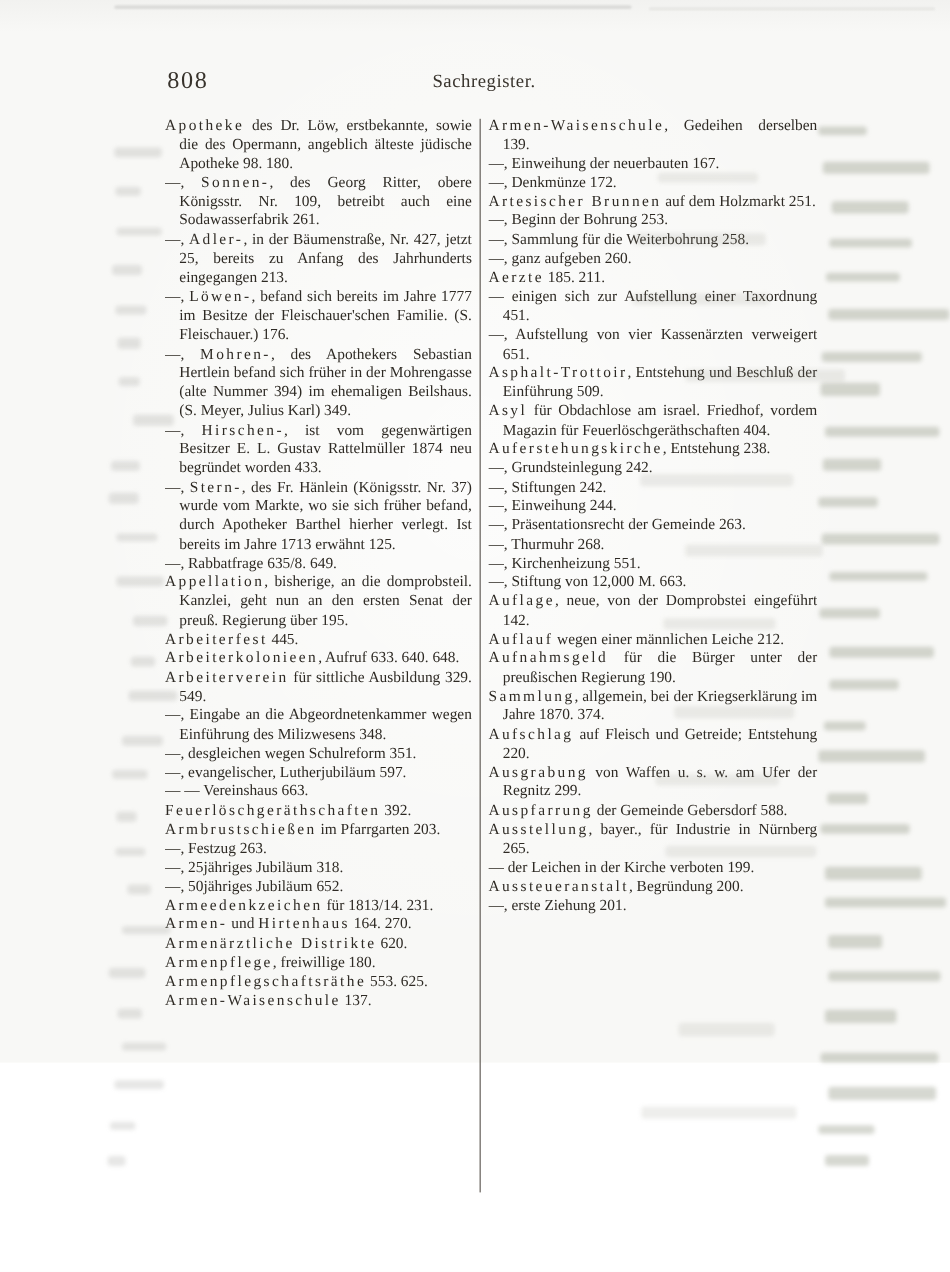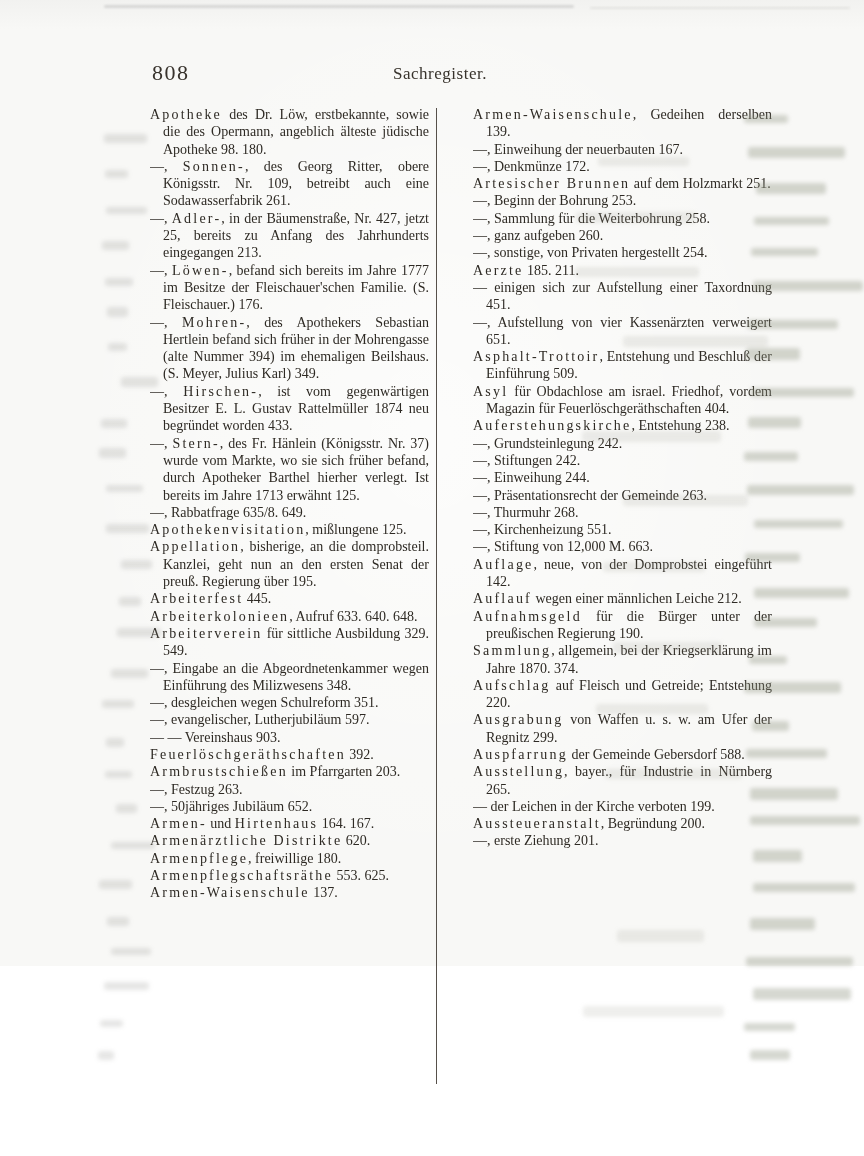--- a/index.html
+++ b/index.html
@@ -27,21 +27,21 @@
   }
   .title{
     position:absolute;left:0;top:6px;width:880px;text-align:center;
     font-size:17px;letter-spacing:.5px;color:#38332c;
   }
   .col{
     position:absolute;top:106px;height:994px;overflow:hidden;
     font-size:14px;line-height:17.3px;text-align:justify;
   }
   .col-left{left:150px;width:279px;}
-  .col-right{left:444px;width:299px;margin-left:29px;}
+  .col-right{left:444px;width:299px;}
   .entry{margin:0;text-indent:-13px;padding-left:13px;}
   .entry .sp{letter-spacing:2.2px;}
   .divider{
     position:absolute;left:436px;top:108px;width:1px;height:976px;
     background:var(--rule);
   }
   .ghost{position:absolute;border-radius:3px;filter:blur(2px);}
   .g-right{background:rgba(148,152,134,.38);}
   .g-left{background:rgba(132,132,126,.20);}
   .g-inner{background:rgba(148,152,134,.16);}
@@ -60,49 +60,49 @@
 
   <div class="col col-left">
       <p class="entry"><span class="sp">Apotheke</span><span> des Dr. Löw, erstbekannte, sowie die des Opermann, angeblich älteste jüdische Apotheke 98. 180.</span></p>
       <p class="entry"><span>—, </span><span class="sp">Sonnen-</span><span>, des Georg Ritter, obere Königsstr. Nr. 109, betreibt auch eine Sodawasserfabrik 261.</span></p>
       <p class="entry"><span>—, </span><span class="sp">Adler-</span><span>, in der Bäumenstraße, Nr. 427, jetzt 25, bereits zu Anfang des Jahrhunderts eingegangen 213.</span></p>
       <p class="entry"><span>—, </span><span class="sp">Löwen-</span><span>, befand sich bereits im Jahre 1777 im Besitze der Fleischauer'schen Familie. (S. Fleischauer.) 176.</span></p>
       <p class="entry"><span>—, </span><span class="sp">Mohren-</span><span>, des Apothekers Sebastian Hertlein befand sich früher in der Mohrengasse (alte Nummer 394) im ehemaligen Beilshaus. (S. Meyer, Julius Karl) 349.</span></p>
       <p class="entry"><span>—, </span><span class="sp">Hirschen-</span><span>, ist vom gegenwärtigen Besitzer E. L. Gustav Rattelmüller 1874 neu begründet worden 433.</span></p>
       <p class="entry"><span>—, </span><span class="sp">Stern-</span><span>, des Fr. Hänlein (Königsstr. Nr. 37) wurde vom Markte, wo sie sich früher befand, durch Apotheker Barthel hierher verlegt. Ist bereits im Jahre 1713 erwähnt 125.</span></p>
       <p class="entry"><span>—, Rabbatfrage 635/8. 649.</span></p>
-      <p class="entry"><span class="sp">Apothekenvisitation</span><span>, mißlungene 125.</span></p>
       <p class="entry"><span class="sp">Appellation</span><span>, bisherige, an die domprobsteil. Kanzlei, geht nun an den ersten Senat der preuß. Regierung über 195.</span></p>
       <p class="entry"><span class="sp">Arbeiterfest</span><span> 445.</span></p>
       <p class="entry"><span class="sp">Arbeiterkolonieen</span><span>, Aufruf 633. 640. 648.</span></p>
       <p class="entry"><span class="sp">Arbeiterverein</span><span> für sittliche Ausbildung 329. 549.</span></p>
       <p class="entry"><span>—, Eingabe an die Abgeordnetenkammer wegen Einführung des Milizwesens 348.</span></p>
       <p class="entry"><span>—, desgleichen wegen Schulreform 351.</span></p>
       <p class="entry"><span>—, evangelischer, Lutherjubiläum 597.</span></p>
-      <p class="entry"><span>— — Vereinshaus 903.</span></p>
+      <p class="entry"><span>— — Vereinshaus 663.</span></p>
       <p class="entry"><span class="sp">Feuerlöschgeräthschaften</span><span> 392.</span></p>
       <p class="entry"><span class="sp">Armbrustschießen</span><span> im Pfarrgarten 203.</span></p>
       <p class="entry"><span>—, Festzug 263.</span></p>
+      <p class="entry"><span>—, 25jähriges Jubiläum 318.</span></p>
       <p class="entry"><span>—, 50jähriges Jubiläum 652.</span></p>
-      <p class="entry"><span class="sp">Armen-</span><span> und </span><span class="sp">Hirtenhaus</span><span> 164. 167.</span></p>
+      <p class="entry"><span class="sp">Armeedenkzeichen</span><span> für 1813/14. 231.</span></p>
+      <p class="entry"><span class="sp">Armen-</span><span> und </span><span class="sp">Hirtenhaus</span><span> 164. 270.</span></p>
       <p class="entry"><span class="sp">Armenärztliche Distrikte</span><span> 620.</span></p>
       <p class="entry"><span class="sp">Armenpflege</span><span>, freiwillige 180.</span></p>
       <p class="entry"><span class="sp">Armenpflegschaftsräthe</span><span> 553. 625.</span></p>
       <p class="entry"><span class="sp">Armen-Waisenschule</span><span> 137.</span></p>
     </div>
   <div class="divider"></div>
   <div class="col col-right">
       <p class="entry"><span class="sp">Armen-Waisenschule</span><span>, Gedeihen derselben 139.</span></p>
       <p class="entry"><span>—, Einweihung der neuerbauten 167.</span></p>
       <p class="entry"><span>—, Denkmünze 172.</span></p>
       <p class="entry"><span class="sp">Artesischer Brunnen</span><span> auf dem Holzmarkt 251.</span></p>
       <p class="entry"><span>—, Beginn der Bohrung 253.</span></p>
       <p class="entry"><span>—, Sammlung für die Weiterbohrung 258.</span></p>
       <p class="entry"><span>—, ganz aufgeben 260.</span></p>
-      <p class="entry"><span>—, sonstige, von Privaten hergestellt 254.</span></p>
       <p class="entry"><span class="sp">Aerzte</span><span> 185. 211.</span></p>
       <p class="entry"><span>— einigen sich zur Aufstellung einer Taxordnung 451.</span></p>
       <p class="entry"><span>—, Aufstellung von vier Kassenärzten verweigert 651.</span></p>
       <p class="entry"><span class="sp">Asphalt-Trottoir</span><span>, Entstehung und Beschluß der Einführung 509.</span></p>
       <p class="entry"><span class="sp">Asyl</span><span> für Obdachlose am israel. Friedhof, vordem Magazin für Feuerlöschgeräthschaften 404.</span></p>
       <p class="entry"><span class="sp">Auferstehungskirche</span><span>, Entstehung 238.</span></p>
       <p class="entry"><span>—, Grundsteinlegung 242.</span></p>
       <p class="entry"><span>—, Stiftungen 242.</span></p>
       <p class="entry"><span>—, Einweihung 244.</span></p>
       <p class="entry"><span>—, Präsentationsrecht der Gemeinde 263.</span></p>

